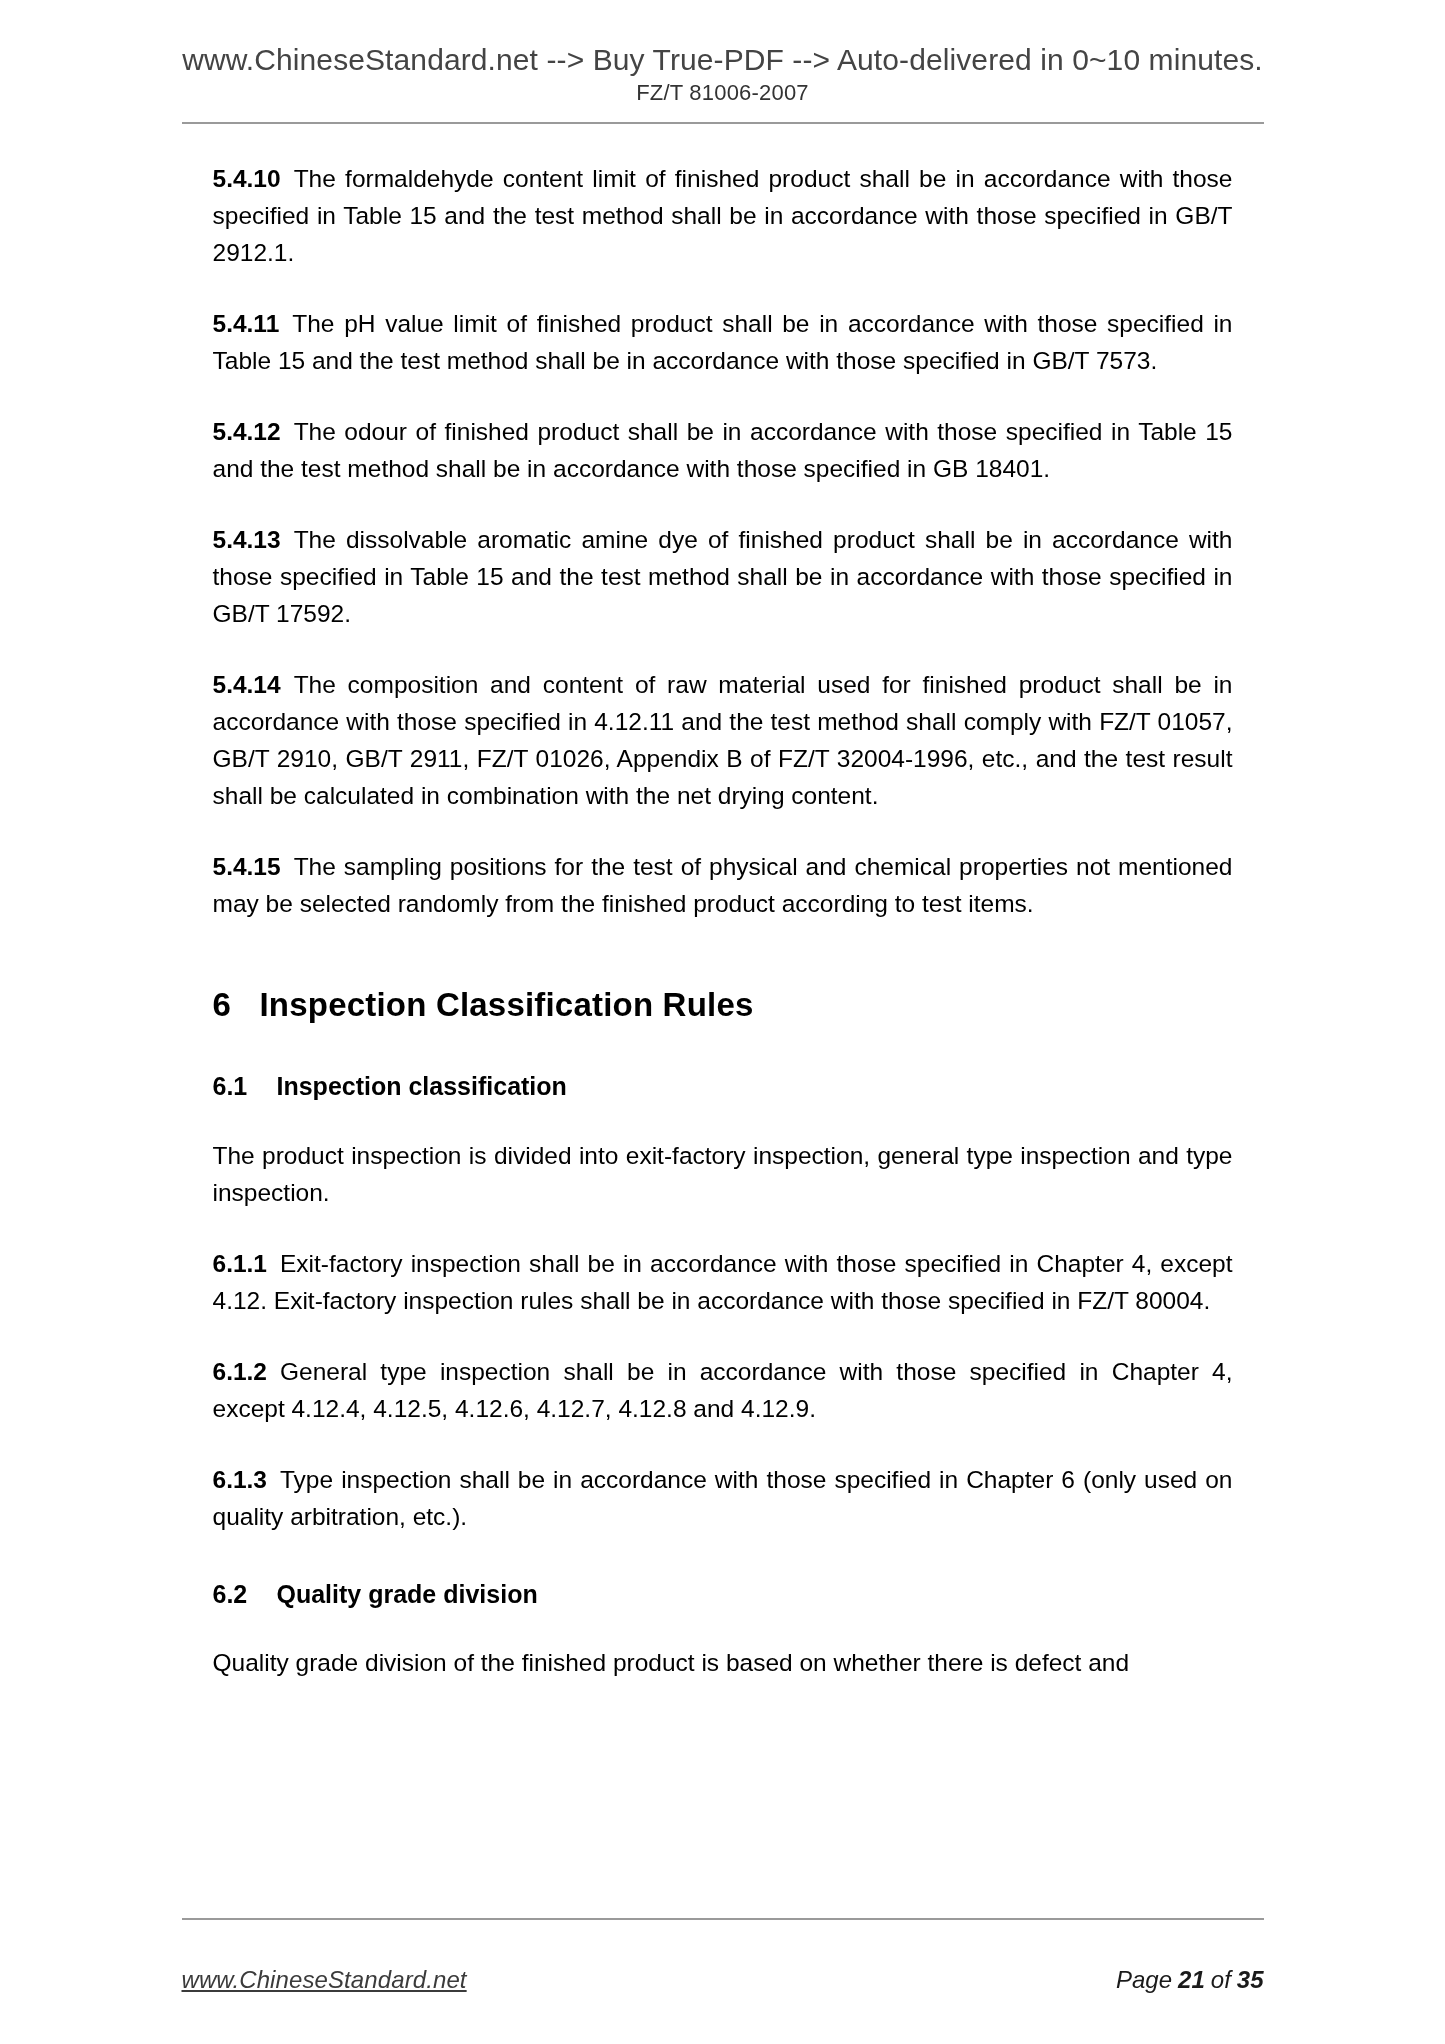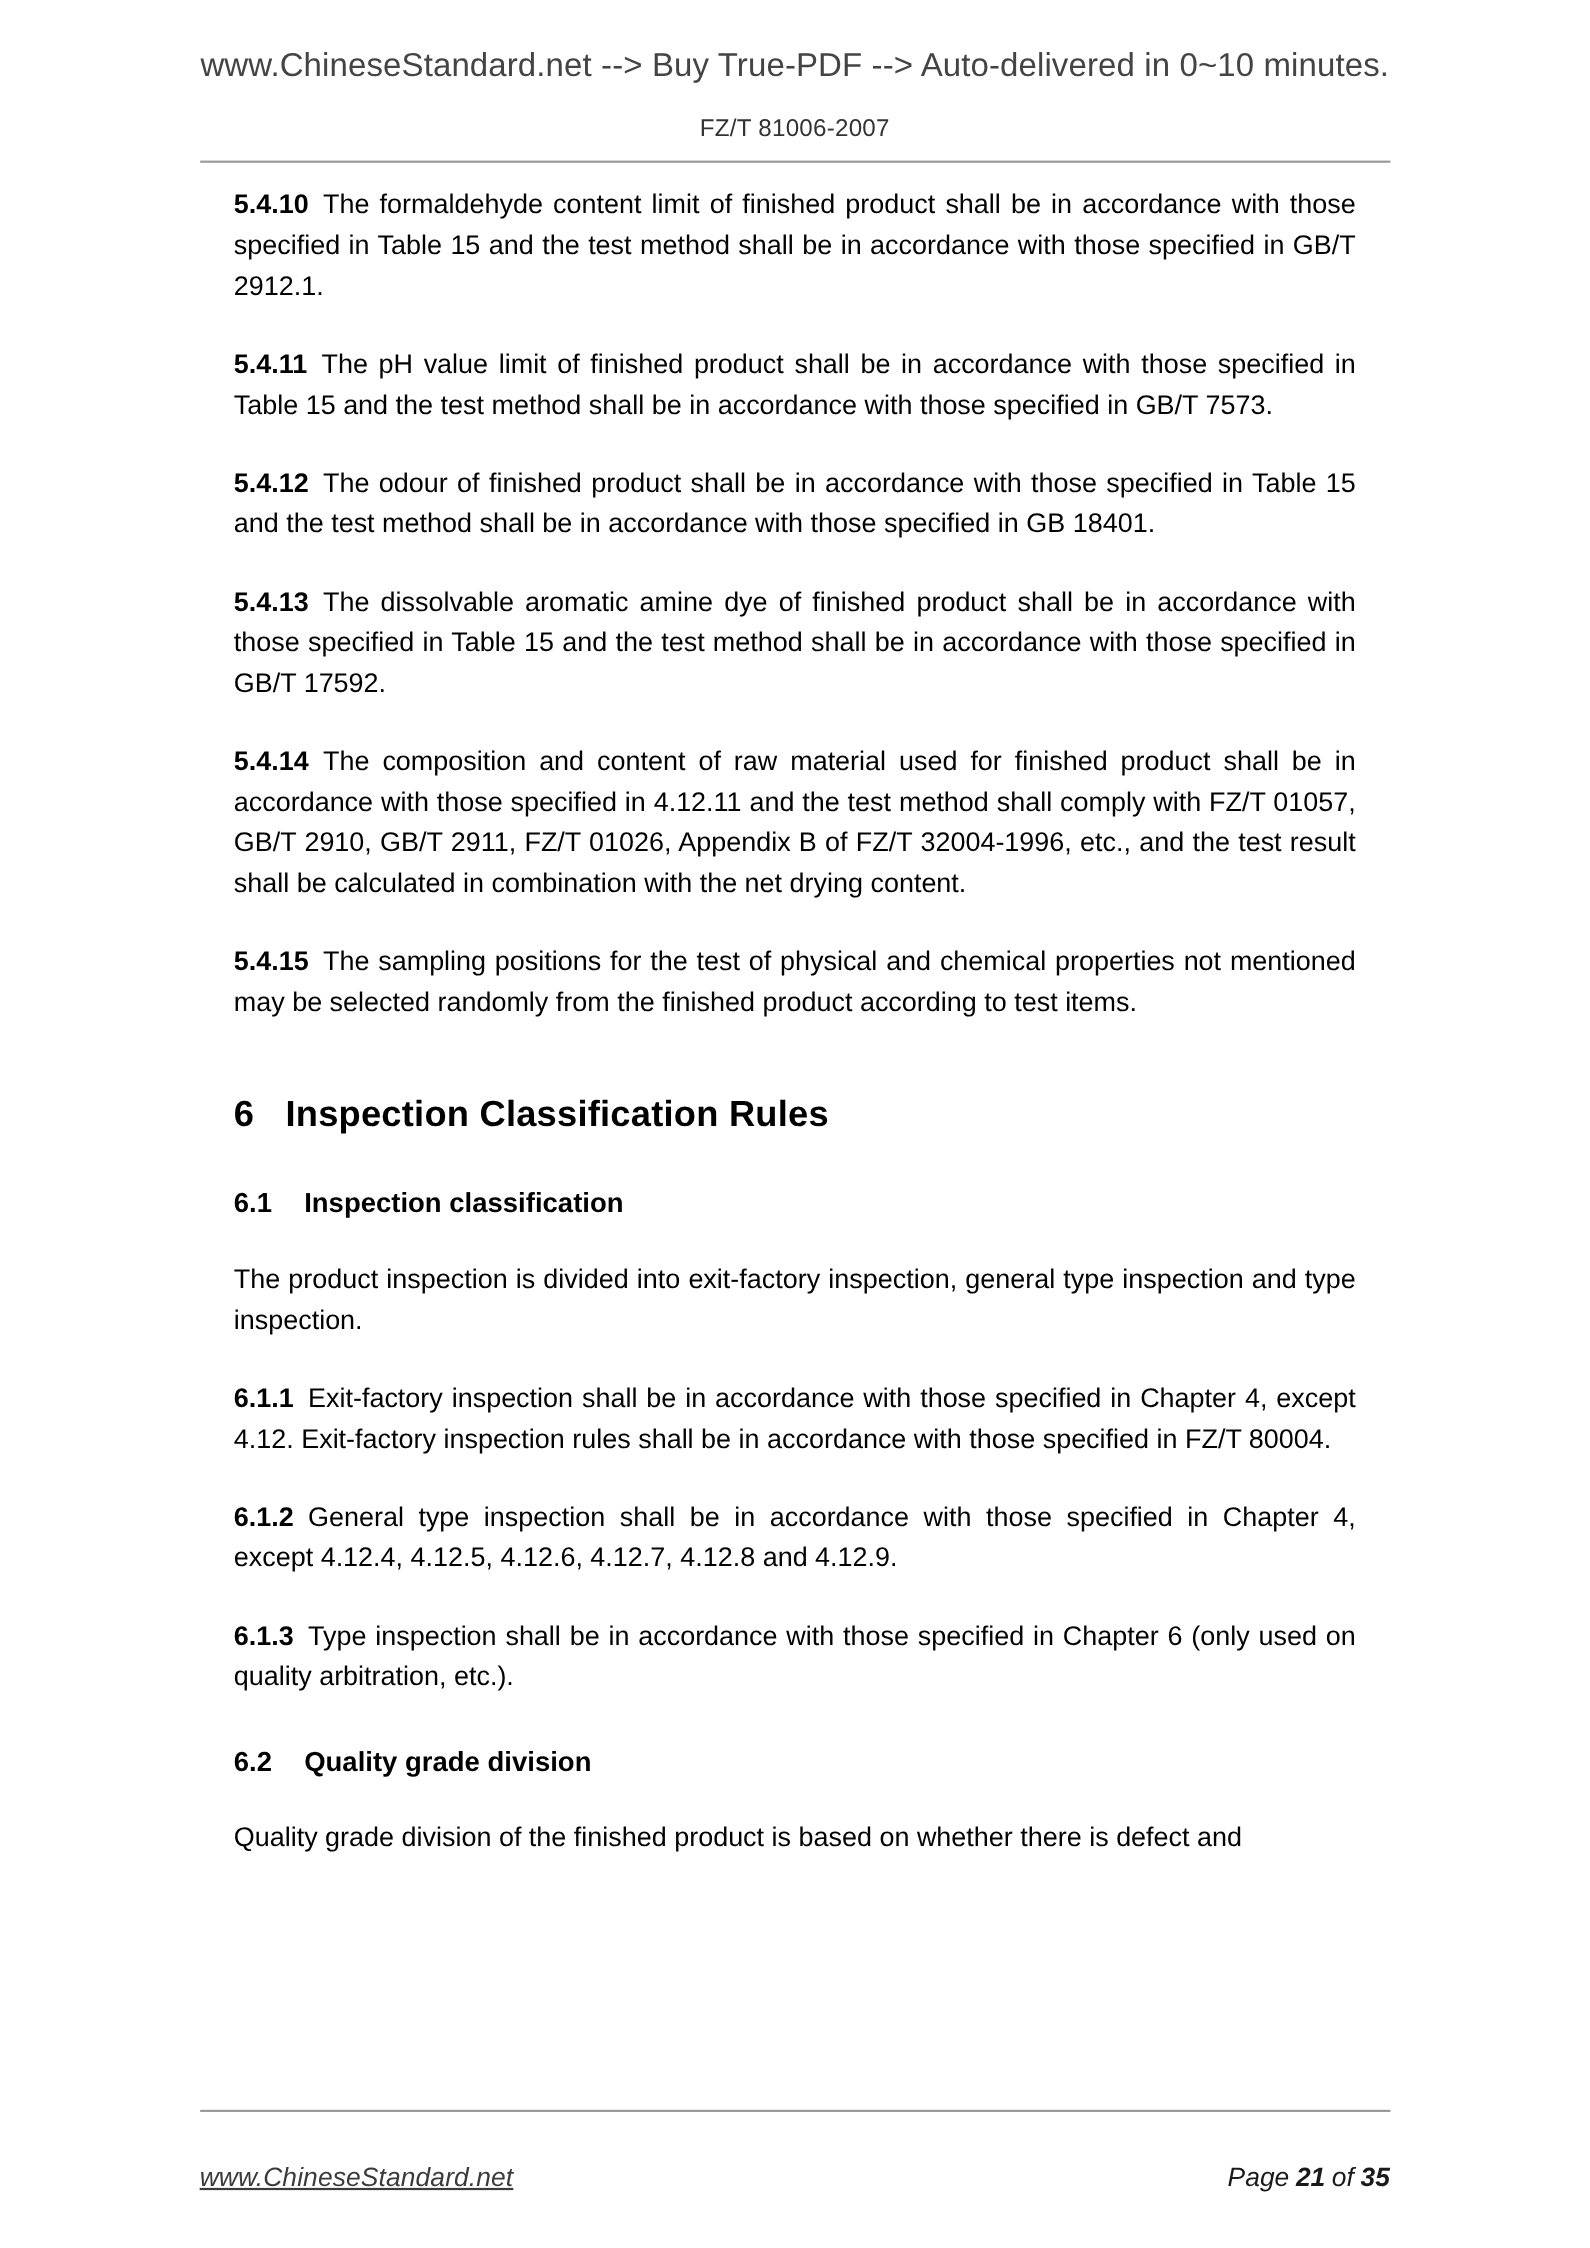--- a/index.html
+++ b/index.html
@@ -27,37 +27,37 @@
     text-align: center;
   }
   .header-promo {
     font-size: 30px;
     color: #444444;
     letter-spacing: 0.1px;
     line-height: 1.2;
     white-space: nowrap;
   }
   .header-stdno {
-    margin-top: 26px;
+    margin-top: 2px;
     font-size: 22px;
     color: #333333;
     letter-spacing: 0.2px;
   }
   .header-rule {
     margin: 16px auto 0 auto;
     width: 1082px;
     height: 2px;
     background: #9a9a9a;
   }
 
   
   .content {
     margin: 0 auto;
     width: 1020px;
-    padding-top: 20px;
+    padding-top: 36px;
   }
 
   p.para {
     margin: 0 0 34px 0;
     font-size: 24.5px;
     line-height: 37px;
     text-align: justify;
     text-justify: inter-word;
     color: #000000;
   }

